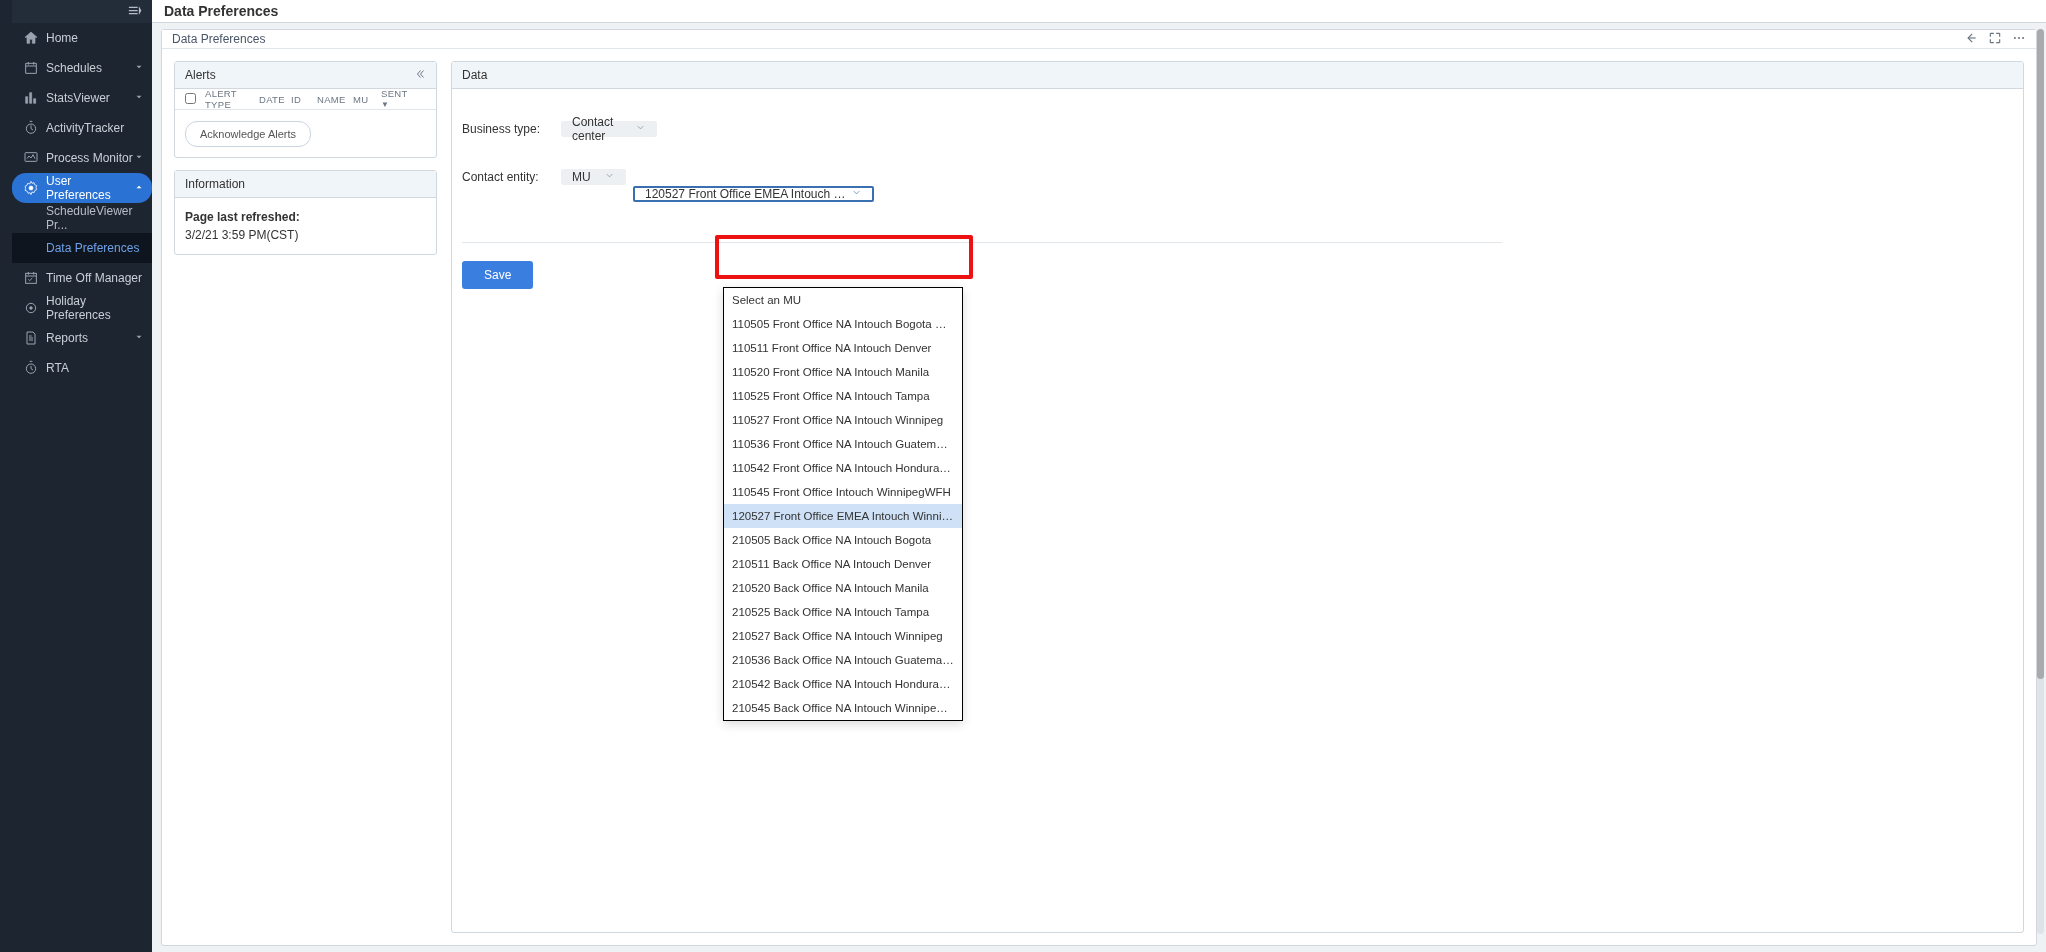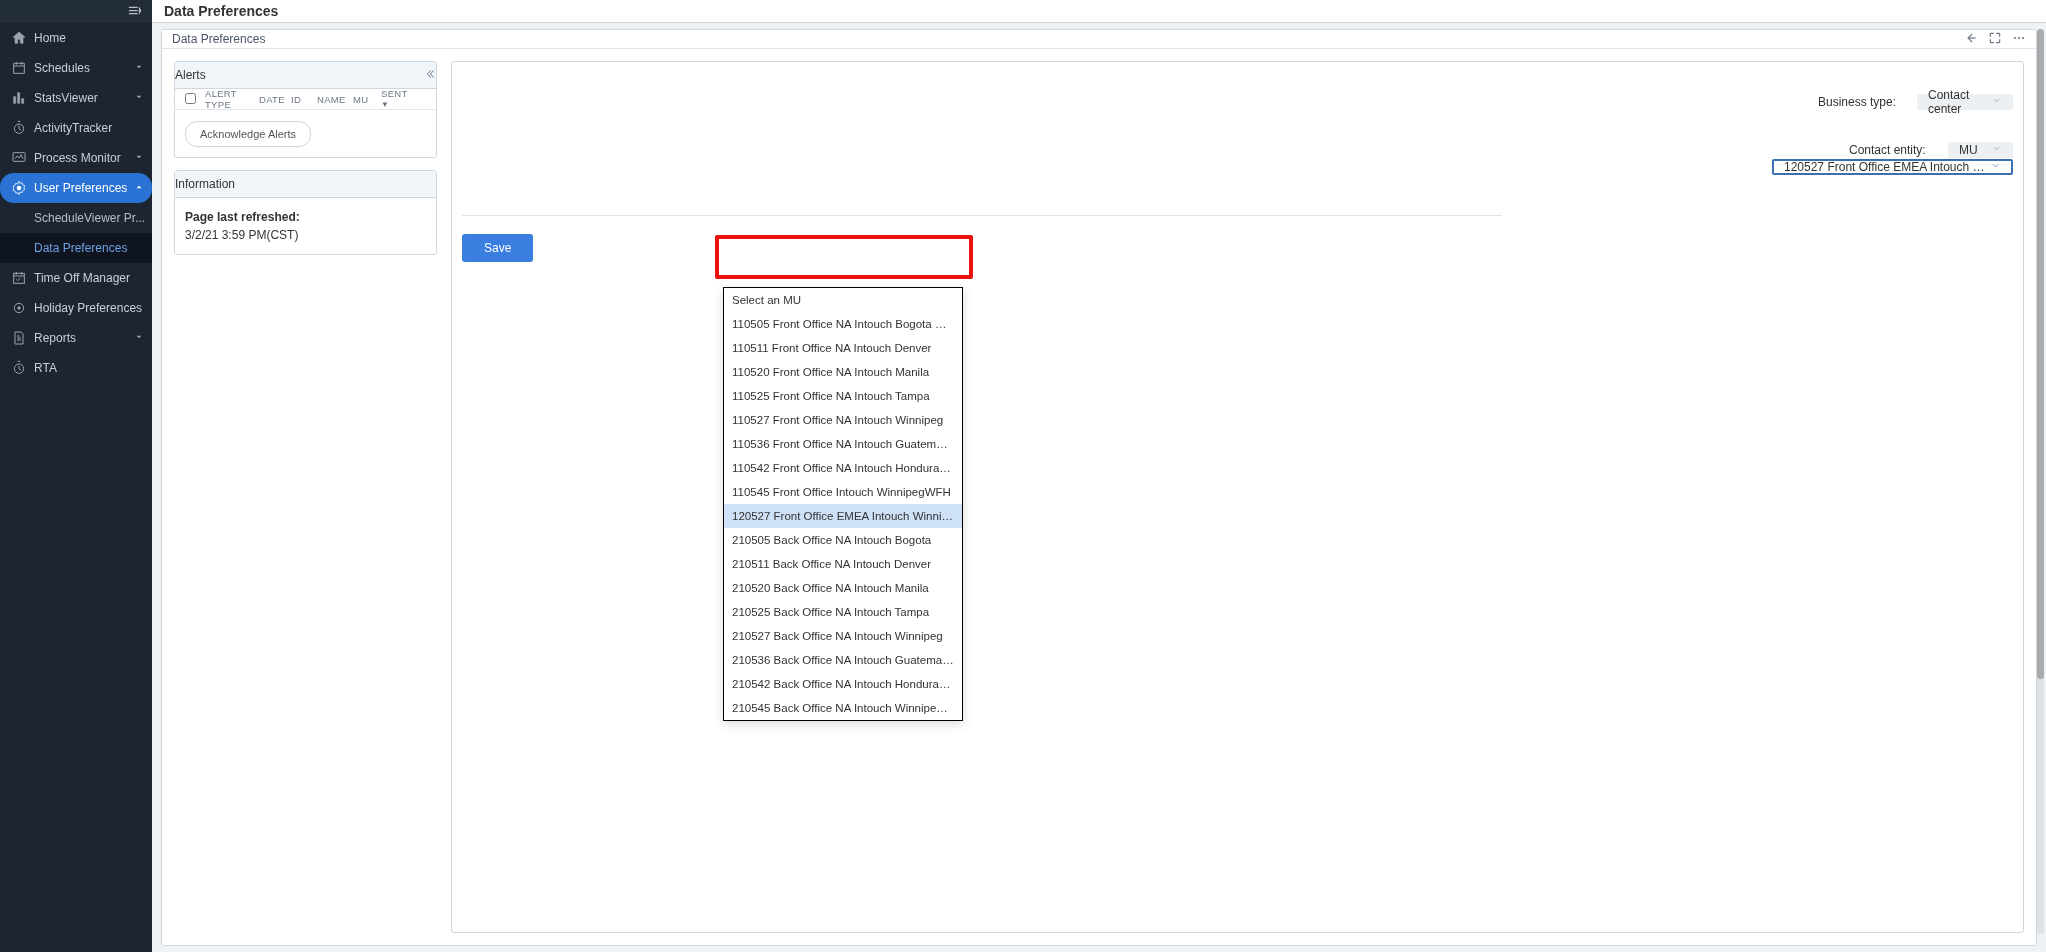--- a/index.html
+++ b/index.html
@@ -16,20 +16,21 @@
     width: 2046px;
   }
   
   .sidebar {
     width: 152px;
     background: #1d2531;
     color: #b6bdc6;
     display: flex;
     flex-direction: column;
     flex-shrink: 0;
+    padding-left: 12px;
   }
   .sidebar-toggle {
     height: 23px;
     display: flex;
     align-items: center;
     justify-content: flex-end;
     padding-right: 10px;
     background: #232d3a;
   }
   .sidebar-toggle svg { width:15px; height:15px; fill:#b6bdc6; }
@@ -84,21 +85,21 @@
     display:flex; gap:14px;
   }
   
   .alerts-panel {
     width: 263px; border:1px solid #d0d7de; border-radius:3px;
     display:flex; flex-direction:column; background:#fff;
   }
   .panel-head {
     height:27px; background:#f0f5fa; border-bottom:1px solid #d0d7de;
     display:flex; align-items:center; justify-content:space-between;
-    padding:0 0; font-size:12px; color:#333;
+    padding:0 10px; font-size:12px; color:#333;
   }
   .panel-head .collapse-ic svg{width:12px;height:12px;fill:#6b7684;cursor:pointer;}
   .alerts-table-head {
     height:21px; border-bottom:1px solid #e1e6eb;
     display:flex; align-items:center; padding:0 6px;
     font-size:9.5px; color:#6b7684; letter-spacing:0.3px;
   }
   .alerts-table-head .col { padding:0 4px; }
   .alerts-table-head .cb { width:20px; }
   .alerts-table-head input[type=checkbox]{ width:11px; height:11px;}
@@ -120,21 +121,21 @@
   .info-body .label { font-weight:600; }
   
   .left-col { display:flex; flex-direction:column; width:263px; flex-shrink:0;}
   
   .data-panel {
     flex:1; border:1px solid #d0d7de; border-radius:3px; background:#fff;
     display:flex; flex-direction:column;
   }
   .data-body { padding: 32px 10px 10px 10px; }
   .form-row {
-    display:flex; align-items:center; margin-bottom:32px;justify-content:flex-end;
+    display:flex; align-items:center; margin-bottom:32px;
   }
   .form-row.entity .selects { display:flex; gap:7px; }
   .form-label { width:99px; font-size:12px; color:#333; }
   .select-box {
     height:16px; background:#edf0f3; border:1px solid transparent;
     display:flex; align-items:center; padding:0 10px 0 10px;
     font-size:12px; color:#333; border-radius:2px; cursor:pointer;
     position:relative;
   }
   .select-box.business { width:96px; }
@@ -366,20 +367,23 @@
                 <span>Information</span>
               </div>
               <div class="info-body">
                 <div class="label">Page last refreshed:</div>
                 <div>3/2/21 3:59 PM(CST)</div>
               </div>
             </div>
           </div>
 
           <div class="data-panel">
+            <div class="panel-head">
+              <span>Data</span>
+            </div>
             <div class="data-body">
               <div class="form-row">
                 <div class="form-label">Business type:</div>
                 <div class="select-box business">
                   <span>Contact center</span>
                   <span class="chev-d"><svg viewBox="0 0 24 24">
                         <path d="M6 9l6 6 6-6"></path>
                       </svg></span>
                 </div>
               </div>

